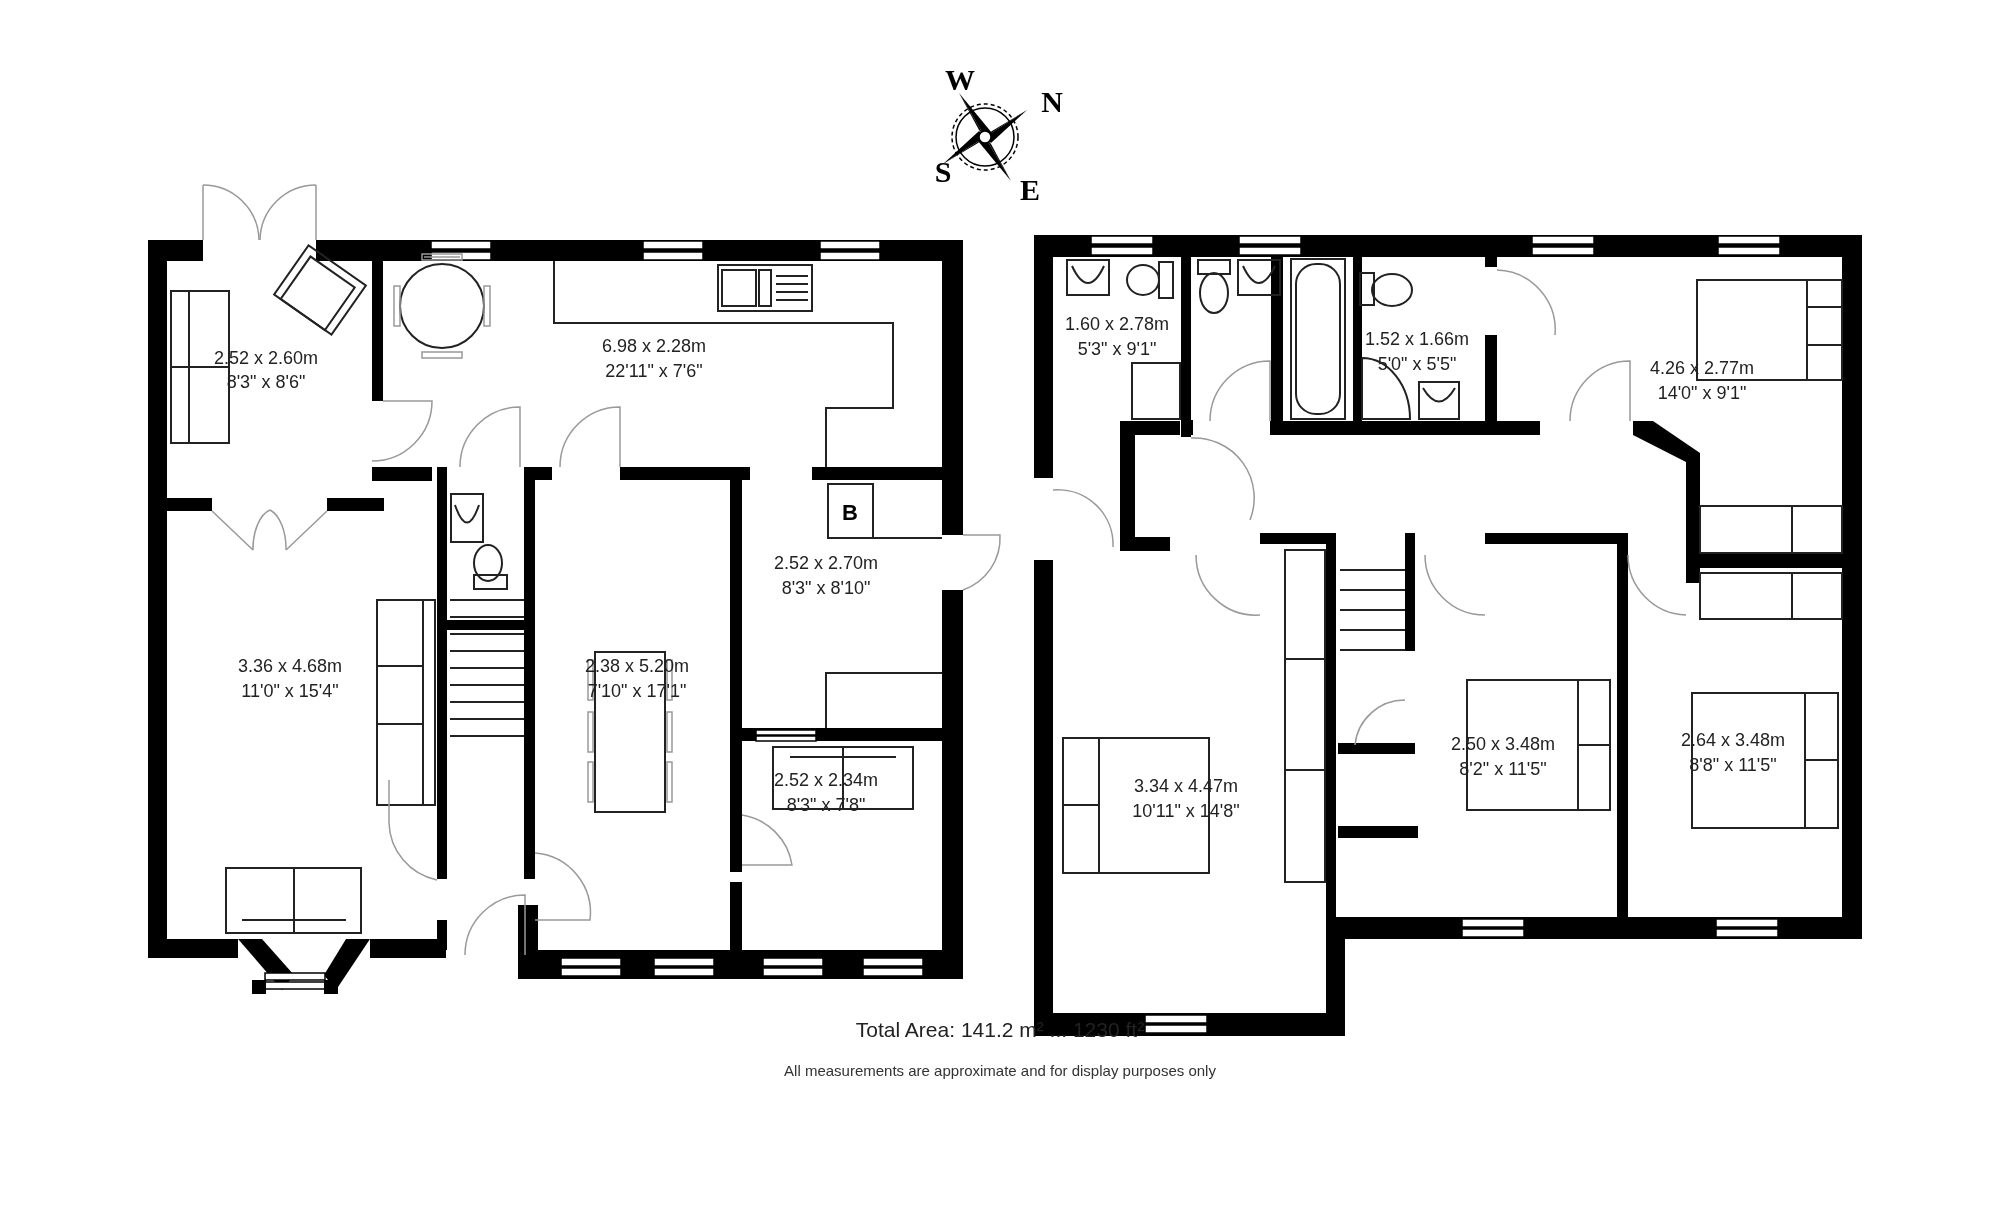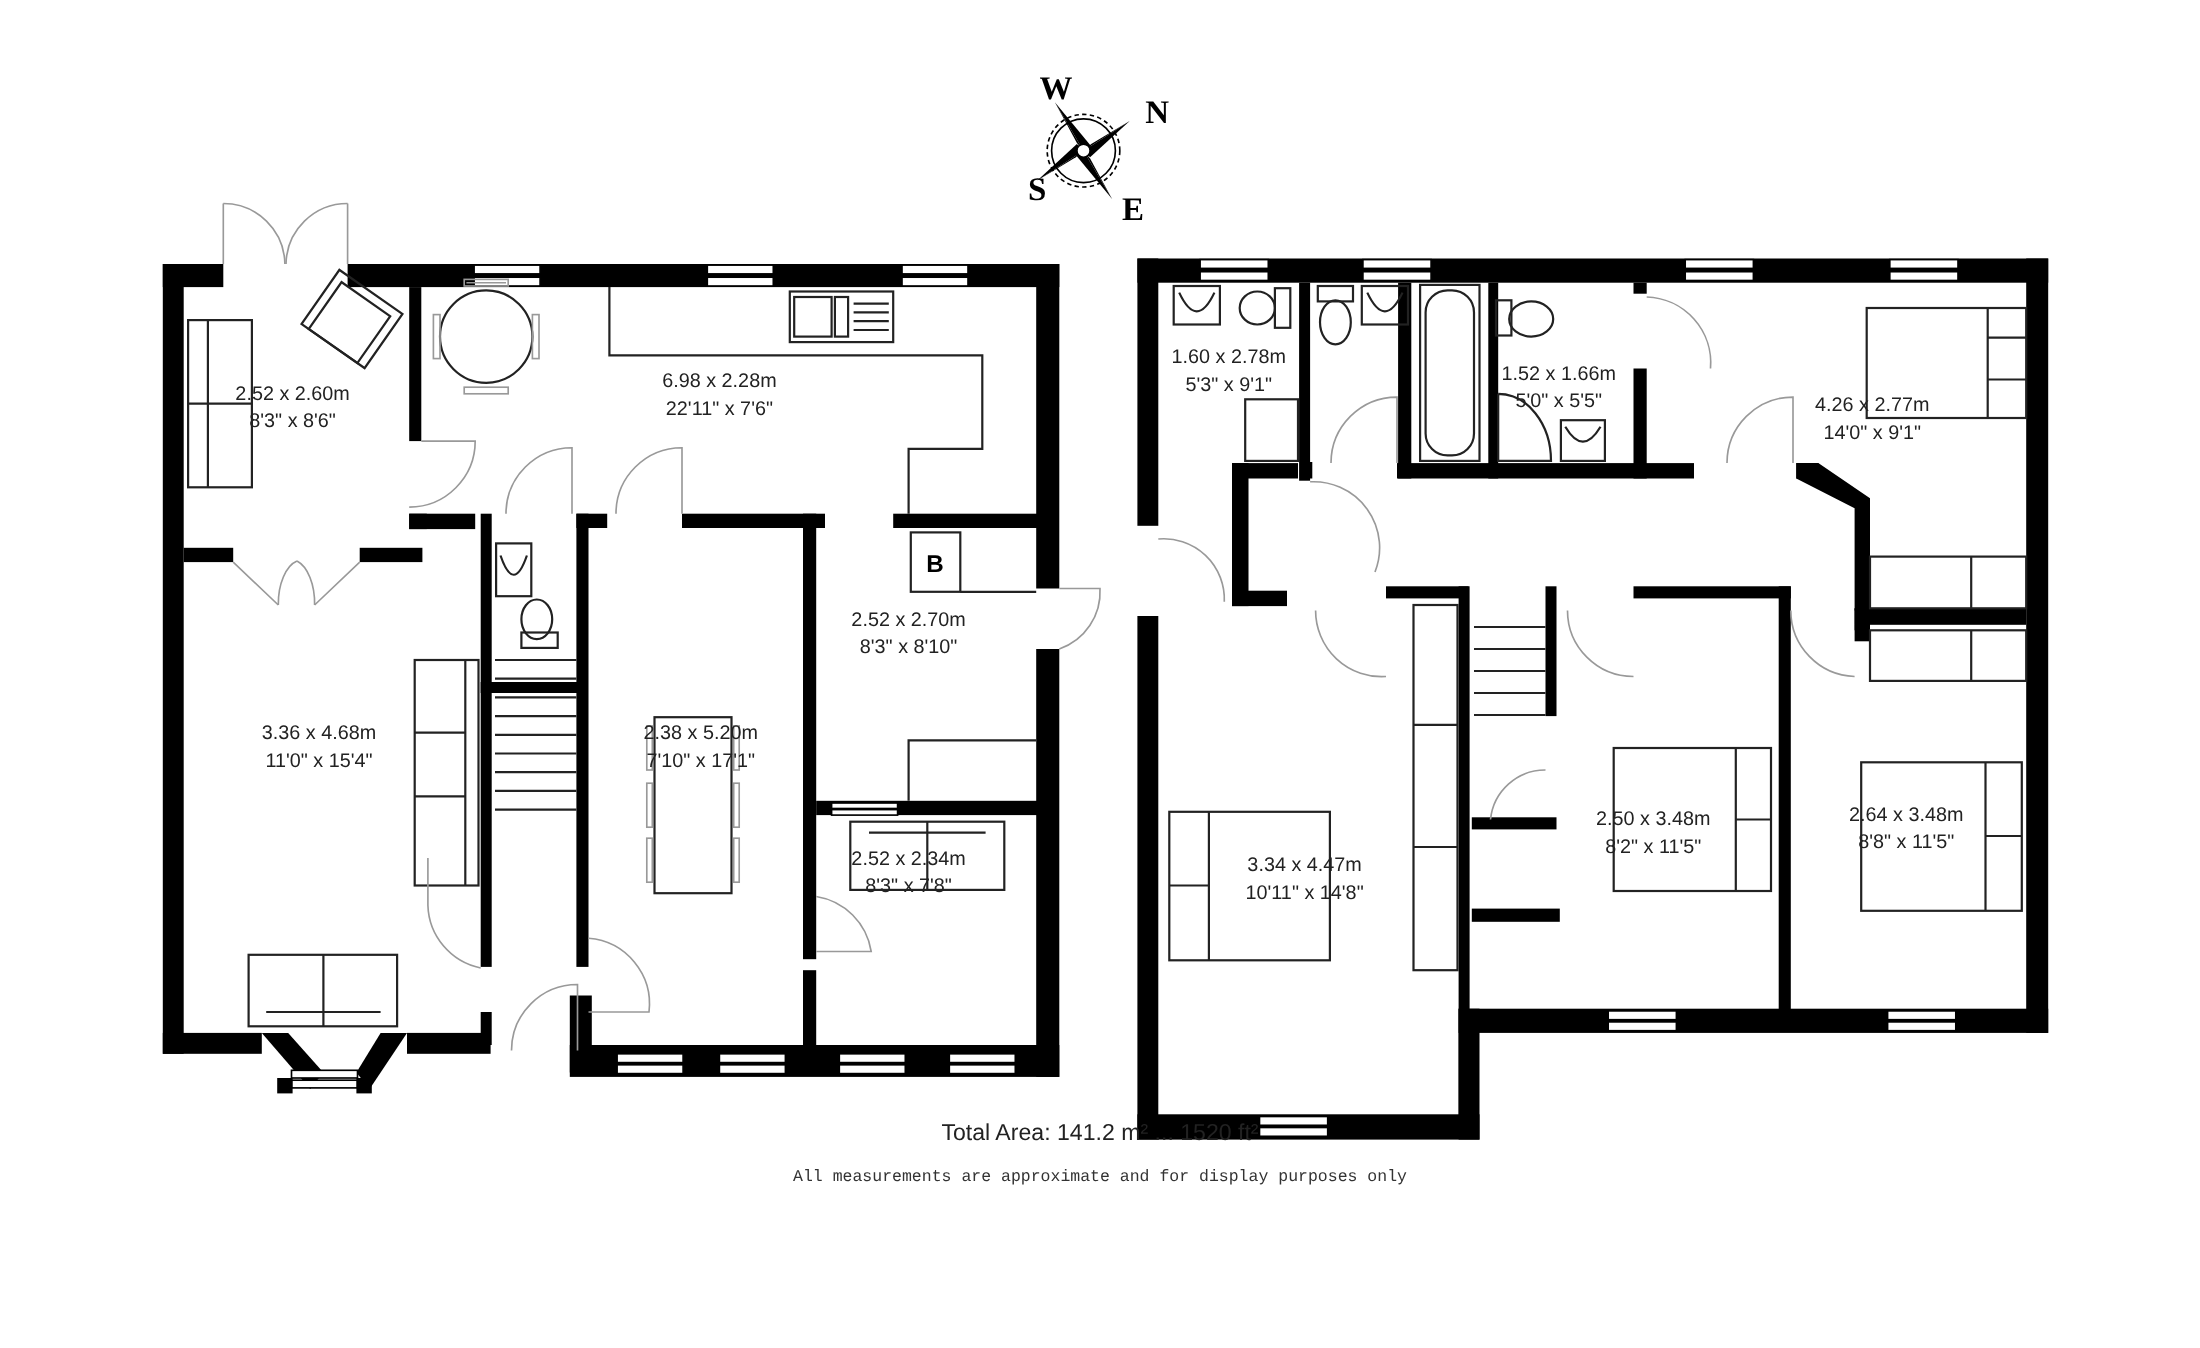--- a/index.html
+++ b/index.html
@@ -5,21 +5,21 @@
   html, body { margin: 0; padding: 0; background: #ffffff; }
   body { width: 2000px; height: 1225px; position: relative; overflow: hidden; font-family: "Liberation Sans", sans-serif; color: #222; }
   #plan { position: absolute; left: 0; top: 0; width: 2000px; height: 1225px; }
   .wall { fill: #000; }
   .thin { fill: none; stroke: #222; stroke-width: 2; }
   .grey { fill: none; stroke: #999; stroke-width: 1.5; }
   .win { fill: #fff; stroke: #000; stroke-width: 1.5; }
   .room-label { font-family: "Liberation Sans", sans-serif; font-size: 18px; fill: #222; text-anchor: middle; }
   .compass-letter { font-family: "Liberation Serif", serif; font-weight: bold; font-size: 30px; fill: #000; text-anchor: middle; }
   .total-area { position: absolute; left: 0; width: 2000px; top: 1018px; text-align: center; font-size: 21px; color: #222; }
-  .disclaimer { position: absolute; left: 0; width: 2000px; top: 1062px; text-align: center; font-size: 15px; color: #333; font-family: Liberation Mono, monospace; }
+  .disclaimer { position: absolute; left: 0; width: 2000px; top: 1062px; text-align: center; font-size: 15px; color: #333; }
   .boiler { font-family: "Liberation Sans", sans-serif; font-weight: bold; font-size: 22px; fill: #000; text-anchor: middle; }
 </style>
 </head>
 <body>
 
 <svg id="plan" viewBox="0 0 2000 1225" xmlns="http://www.w3.org/2000/svg">
 
   <g>
     <circle cx="985" cy="137" r="33" fill="none" stroke="#000" stroke-width="1.5" stroke-dasharray="4 3"></circle>
     <circle cx="985" cy="137" r="29" fill="none" stroke="#000" stroke-width="1.5"></circle>
@@ -323,14 +323,14 @@
     <text class="room-label" x="1702" y="399">14'0" x 9'1"</text>
     <text class="room-label" x="1186" y="792">3.34 x 4.47m</text>
     <text class="room-label" x="1186" y="817">10'11" x 14'8"</text>
     <text class="room-label" x="1503" y="750">2.50 x 3.48m</text>
     <text class="room-label" x="1503" y="775">8'2" x 11'5"</text>
     <text class="room-label" x="1733" y="746">2.64 x 3.48m</text>
     <text class="room-label" x="1733" y="771">8'8" x 11'5"</text>
   </g>
 </svg>
 
-<div class="total-area">Total Area: 141.2 m² ... 1520 ft²</div>
+<div class="total-area">Total Area: 141.2 m² ... 1230 ft²</div>
 <div class="disclaimer">All measurements are approximate and for display purposes only</div>
 
 </body></html>

